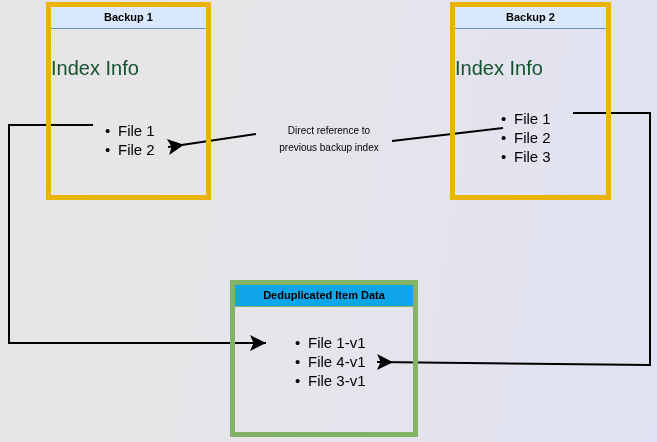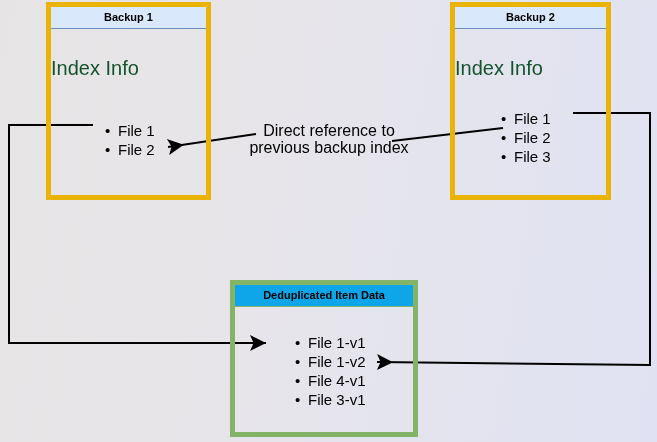--- a/index.html
+++ b/index.html
@@ -85,21 +85,21 @@
     position: absolute;
     left: 0;
     top: 0;
     font-size: 15px;
     line-height: 19px;
   }
 
   .caption {
     position: absolute;
     text-align: center;
-    font-size: 16px;
+    font-size: 10px;
     line-height: 17px;
     color: #000;
     z-index: 3;
   }
 </style>
 </head>
 <body>
 
 <div id="canvas">
 
@@ -150,21 +150,20 @@
         <li>File 3</li>
       </ul>
     </div>
   </div>
 
   <div class="node green" style="left:230px; top:280px; width:188px; height:157px;">
     <div class="hdr">Deduplicated Item Data</div>
     <div class="body">
       <ul class="items" style="left:60px; top:26px;">
         <li>File 1-v1</li>
-        <li>File 1-v2</li>
         <li>File 4-v1</li>
         <li>File 3-v1</li>
       </ul>
     </div>
   </div>
 
   <div class="caption" style="left:246px; top:122px; width:166px;">
     <div>Direct reference to</div>
     <div>previous backup index</div>
   </div>

